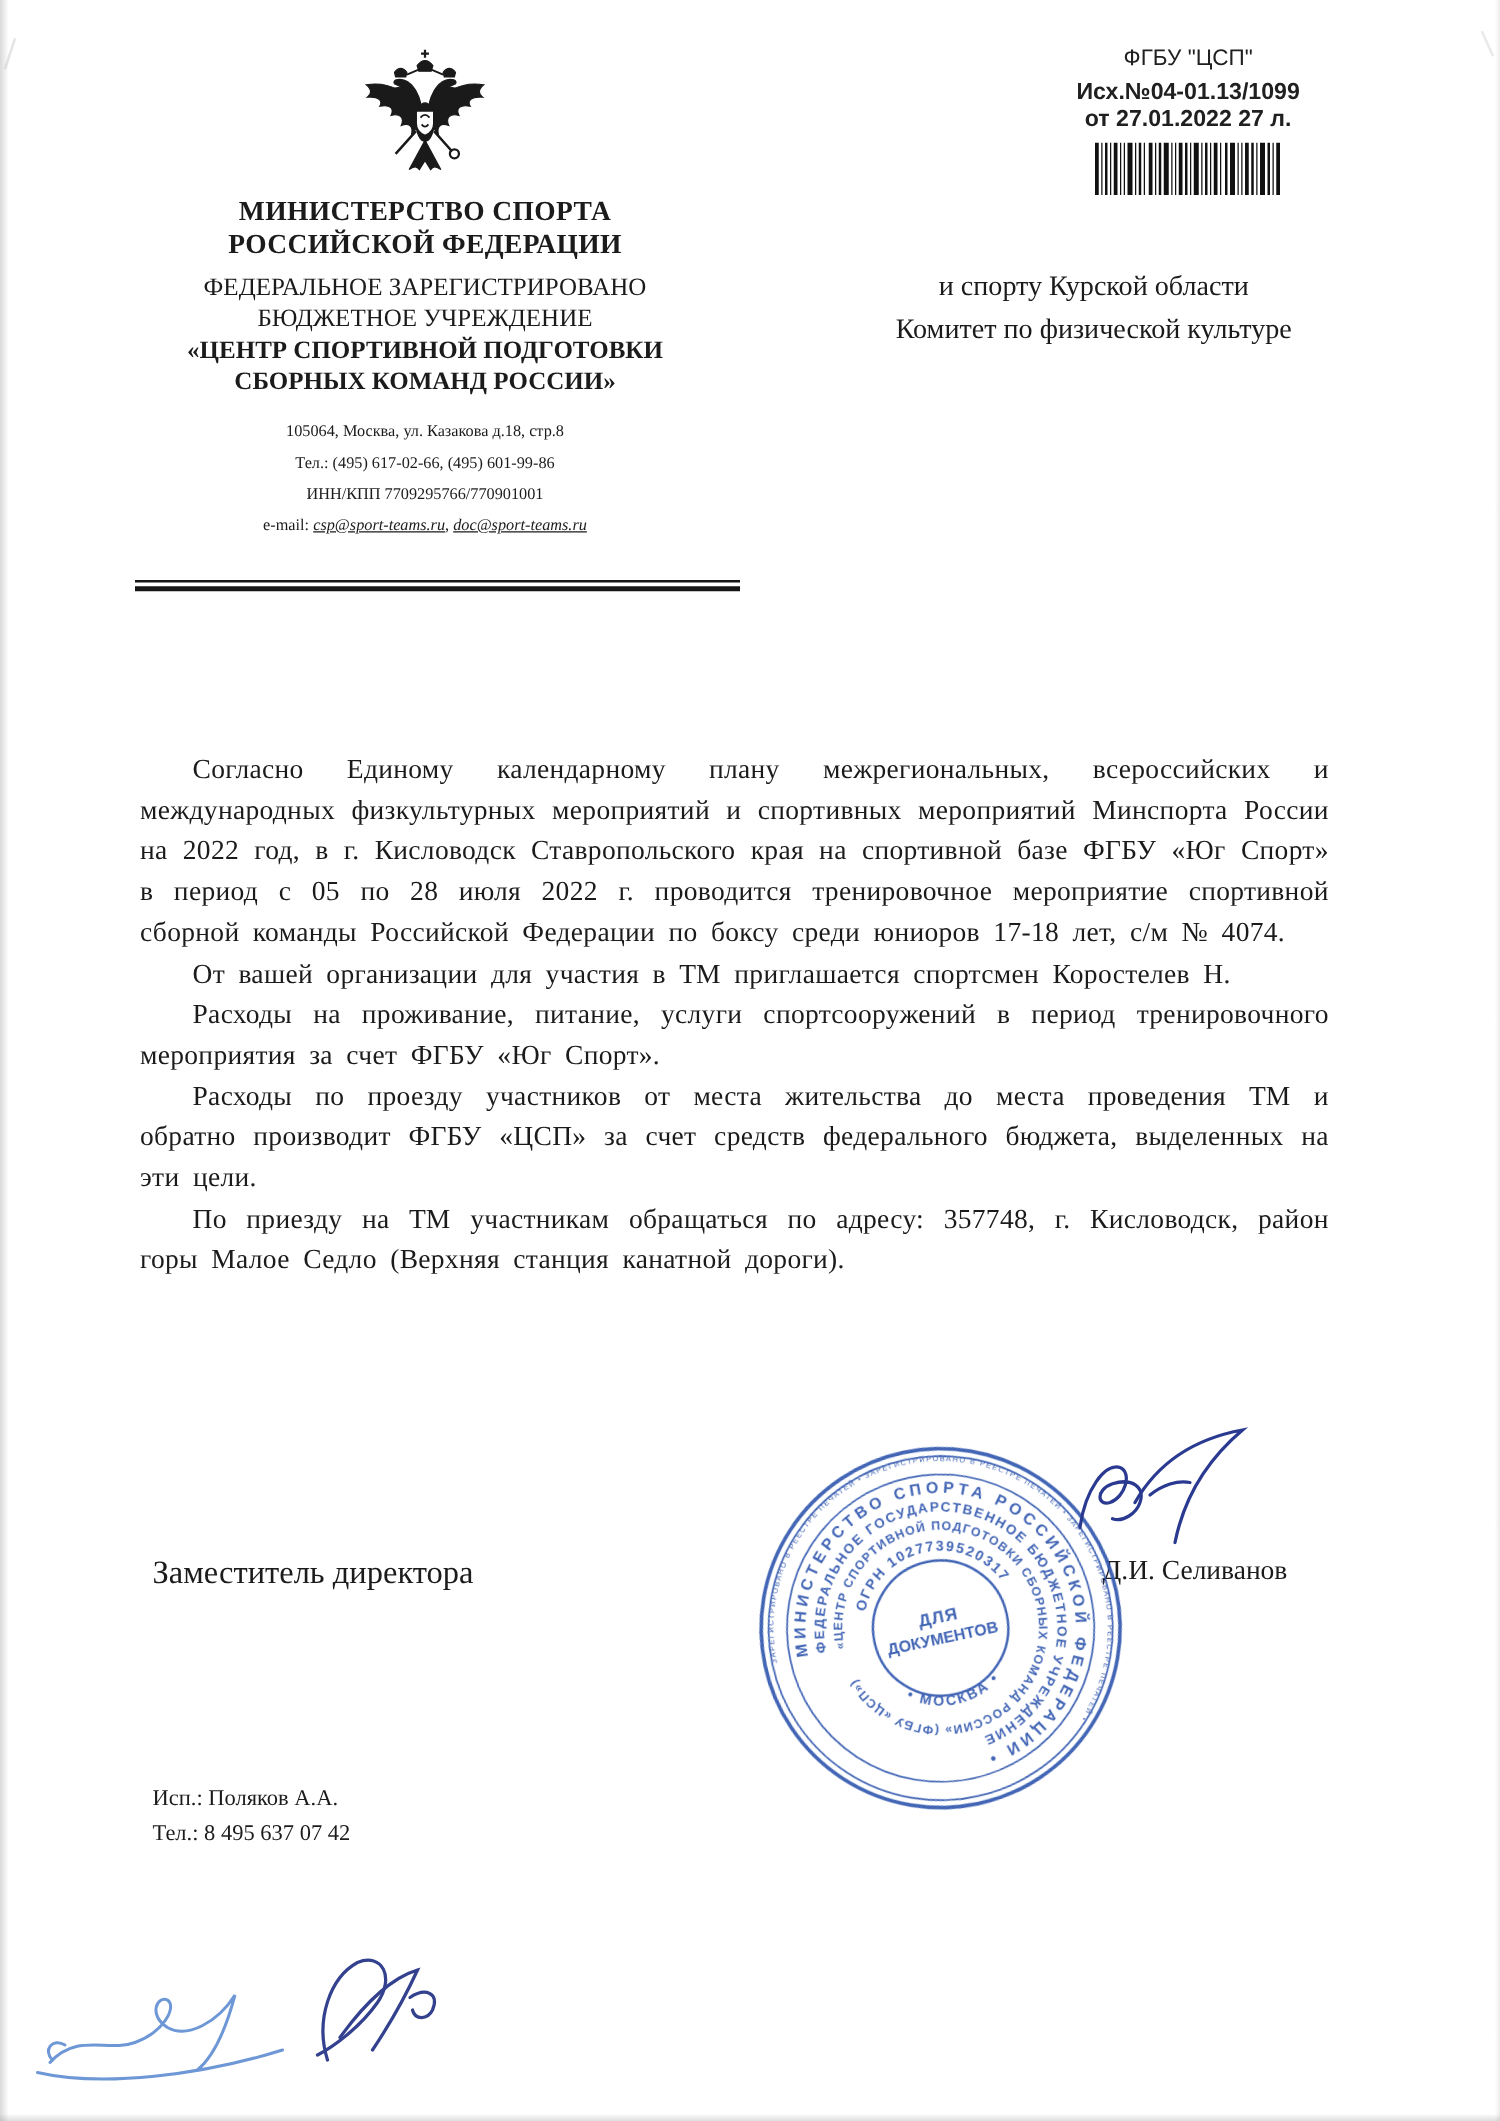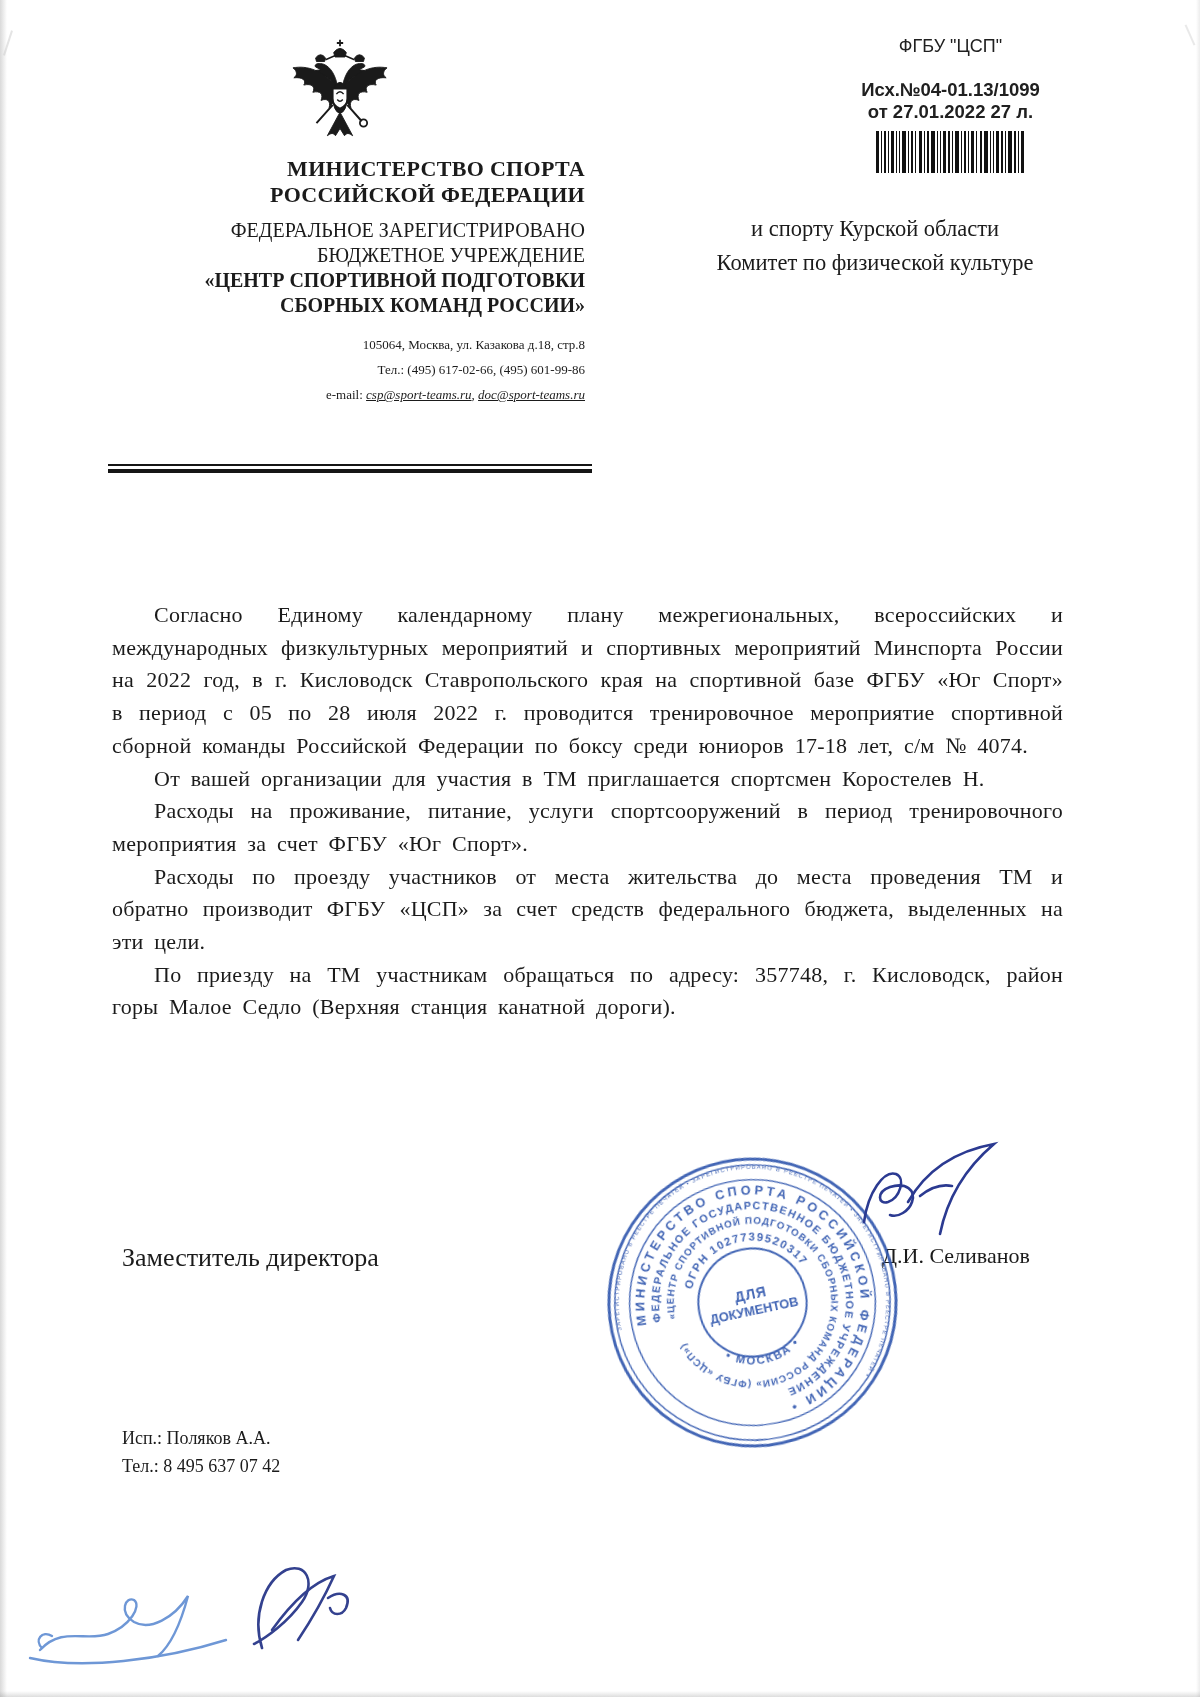--- a/index.html
+++ b/index.html
@@ -12,33 +12,33 @@
   .edge-bottom{position:absolute;left:0;bottom:0;width:100%;height:6px;
              background:linear-gradient(to top, rgba(120,120,120,.25), rgba(120,120,120,0));}
   .edge-right{position:absolute;right:0;top:0;width:4px;height:100%;
              background:linear-gradient(to left, rgba(130,130,130,.15), rgba(130,130,130,0));}
   .tick-tl{position:absolute;left:7px;top:30px;width:2px;height:26px;background:#c9c9c9;
            transform:rotate(18deg);opacity:.5;}
   .tick-tr{position:absolute;right:9px;top:24px;width:2px;height:22px;background:#cfcfcf;
            transform:rotate(-24deg);opacity:.45;}
 
   
-  .letterhead{position:absolute;left:95px;top:38px;width:490px;text-align:right;}
+  .letterhead{position:absolute;left:95px;top:38px;width:490px;text-align:center;}
   .emblem{display:block;margin:0 auto;width:112px;height:114px;}
   .ministry{margin-top:4px;font-weight:bold;font-size:22px;line-height:26px;letter-spacing:.3px;}
   .org-type{margin-top:10px;font-size:20px;line-height:25px;}
   .org-name{font-weight:bold;font-size:20px;line-height:25px;}
   .contacts{margin-top:14px;font-size:13px;line-height:25px;}
   .email-link{text-decoration:underline;font-style:italic;}
 
   
   .reg-label{position:absolute;left:818px;top:36px;width:265px;text-align:center;
              font-family:"Liberation Sans", sans-serif;color:#202020;}
   .reg-org{font-size:18px;}
-  .reg-num{font-size:18.5px;font-weight:bold;margin-top:22px;}
+  .reg-num{font-size:18.5px;font-weight:bold;margin-top:5px;}
   .reg-date{font-size:18.5px;font-weight:bold;}
   .barcode{display:block;margin:8px auto 0;width:150px;height:42px;}
 
   
   .addressee{position:absolute;left:635px;top:212px;width:480px;text-align:center;
              font-size:22.5px;line-height:34px;}
 
   
   .divider{position:absolute;left:108px;top:464px;width:484px;height:3px;
            border-top:2px solid #151515;border-bottom:4px solid #151515;}
@@ -101,20 +101,21 @@
       <div>ФЕДЕРАЛЬНОЕ ЗАРЕГИСТРИРОВАНО</div>
       <div>БЮДЖЕТНОЕ УЧРЕЖДЕНИЕ</div>
     </div>
     <div class="org-name">
       <div>«ЦЕНТР СПОРТИВНОЙ ПОДГОТОВКИ</div>
       <div>СБОРНЫХ КОМАНД РОССИИ»</div>
     </div>
     <div class="contacts">
       <div>105064, Москва, ул. Казакова д.18, стр.8</div>
       <div>Тел.: (495) 617-02-66, (495) 601-99-86</div>
+      <div>ИНН/КПП 7709295766/770901001</div>
       <div>
         <span>e-mail: </span><span class="email-link">csp@sport-teams.ru</span><span>, </span><span class="email-link">doc@sport-teams.ru</span>
       </div>
     </div>
   </div>
 
   <div class="reg-label">
     <div class="reg-org">ФГБУ "ЦСП"</div>
     <div class="reg-num">Исх.№04-01.13/1099</div>
     <div class="reg-date">от 27.01.2022 27 л.</div>

